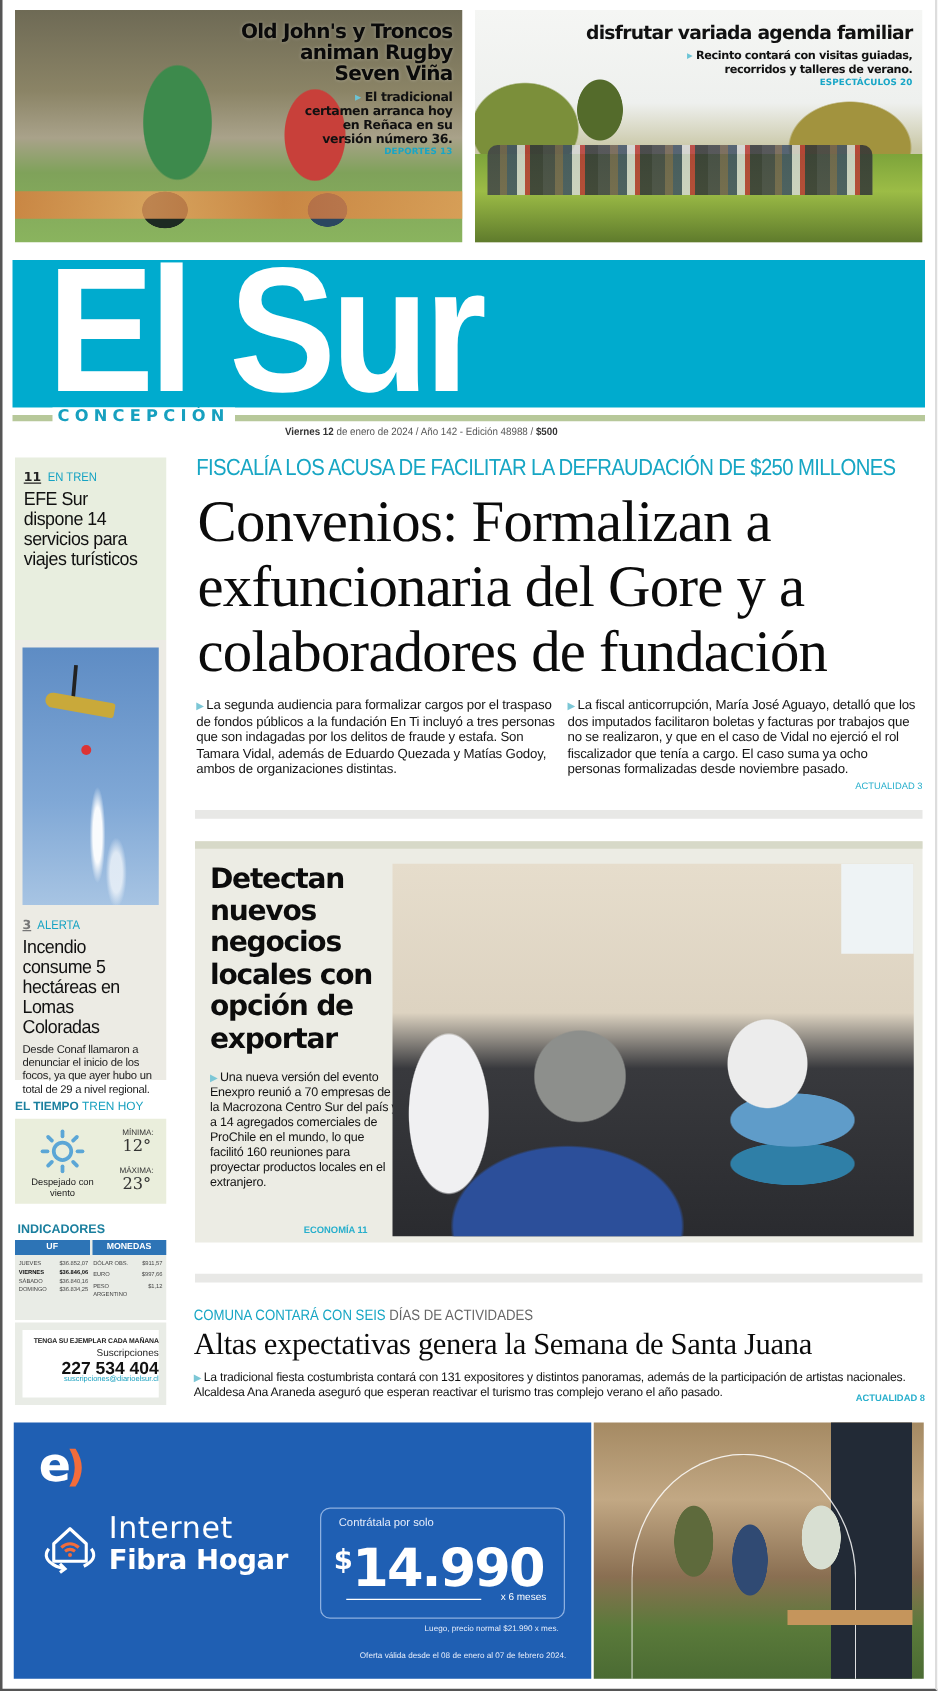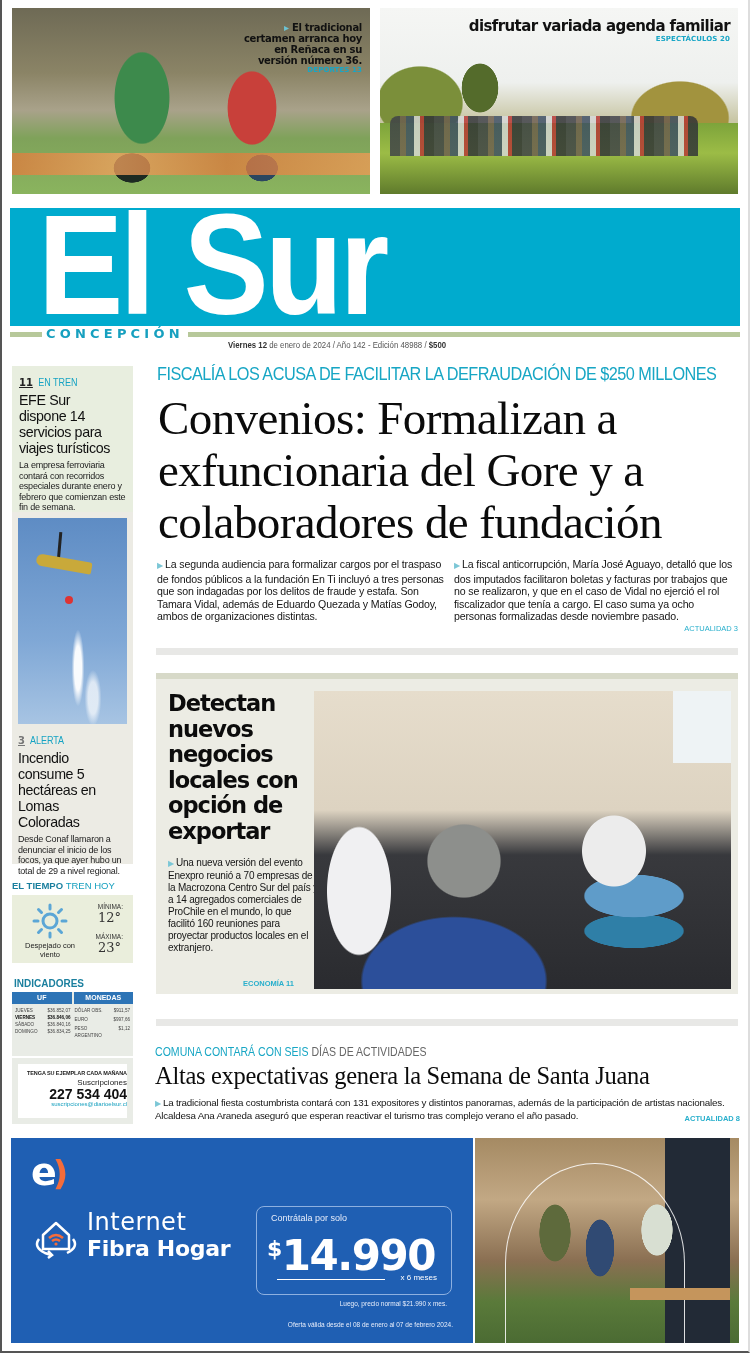--- a/index.html
+++ b/index.html
@@ -151,55 +151,63 @@
   .ad-curve { position: absolute; left: 30px; top: 25px; width: 180px; height: 200px; border: 1.5px solid rgba(255,255,255,.85); border-radius: 60% 60% 0 0; border-bottom: none; }
 </style>
 </head>
 <body>
 
 <div class="page-frame"></div>
 
 <div class="teaser teaser-left">
   <div class="photo rugby-photo"></div>
   <div class="teaser-text">
+    <div class="teaser-title">
+      <div>Old John's y Troncos</div>
+      <div>animan Rugby</div>
+      <div>Seven Viña</div>
+    </div>
     <div class="teaser-sub">
       <div><span class="arrow">▸ </span><span>El tradicional</span></div>
       <div>certamen arranca hoy</div>
       <div>en Reñaca en su</div>
       <div>versión número 36.</div>
     </div>
     <div class="teaser-section">DEPORTES 13</div>
   </div>
 </div>
 
 <div class="teaser teaser-right">
   <div class="photo park-photo">
       <div class="park-people"></div>
     </div>
   <div class="teaser-text" style="top:10px;">
     <div class="teaser-title" style="font-size:15px;">
       <div>disfrutar variada agenda familiar</div>
     </div>
+    <div class="teaser-sub" style="font-size:9px;margin-top:5px;">
+      <div><span class="arrow">▸ </span><span>Recinto contará con visitas guiadas,</span></div>
+      <div>recorridos y talleres de verano.</div>
+    </div>
     <div class="teaser-section">ESPECTÁCULOS 20</div>
   </div>
 </div>
 
 <div class="masthead">
   <div class="masthead-title">El Sur</div>
 </div>
 <div class="city-bar"></div>
 <div class="city-label">CONCEPCIÓN</div>
 <div class="dateline">
   <b>Viernes 12</b><span> de enero de 2024 / Año 142 - Edición 48988 / </span><b>$500</b>
 </div>
 
 <div class="leftcol box-train">
   <span class="kicker-num">11</span><span class="kicker-cat">EN TREN</span>
   <div class="brief-title">EFE Sur dispone 14 servicios para viajes turísticos</div>
-  <div class="brief-text">La empresa ferroviaria contará con recorridos especiales durante enero y febrero que comienzan este fin de semana.</div>
 </div>
 
 <div class="leftcol box-fire">
   <div class="fire-photo">
     <div class="heli-rotor"></div>
     <div class="heli"></div>
     <div class="heli-bucket"></div>
   </div>
   <div style="margin-top:6px;">
     <span class="kicker-num alert">3</span><span class="kicker-cat">ALERTA</span>

